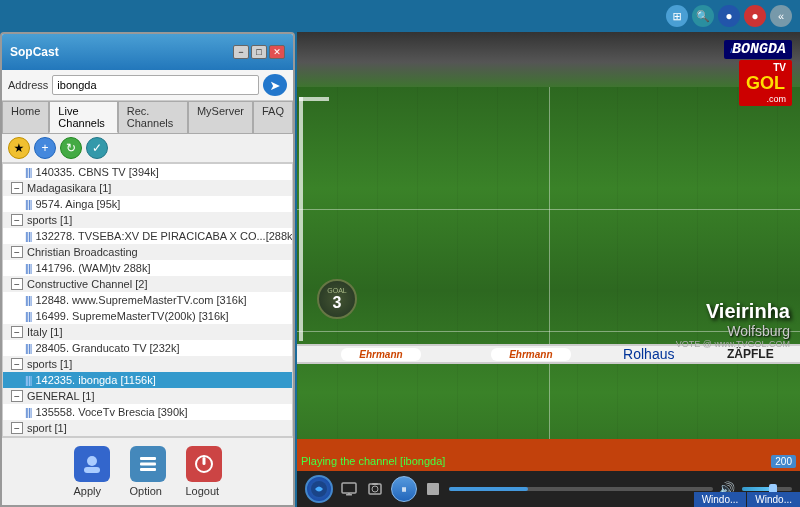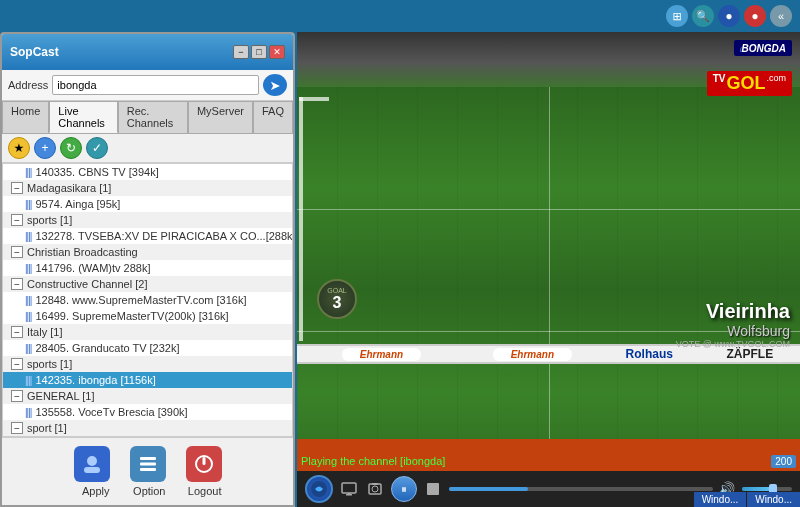--- a/index.html
+++ b/index.html
@@ -244,21 +244,21 @@
       justify-content: center;
       gap: 20px;
       padding: 8px;
       background: #f0f0f0;
       border-top: 1px solid #ccc;
       flex-shrink: 0;
     }
     .bottom-btn {
       display: flex;
       flex-direction: column;
-      align-items: flex-end;
+      align-items: flex-start;
       gap: 3px;
       cursor: pointer;
       border: none;
       background: none;
     }
     .bottom-btn-icon {
       width: 36px;
       height: 36px;
       border-radius: 6px;
       display: flex;
@@ -655,29 +655,29 @@
           <div style="position:absolute; top:60%; left:0; right:0; height:1px; background:rgba(255,255,255,0.4);"></div>
           <div style="position:absolute; top:0; bottom:0; left:50%; width:1px; background:rgba(255,255,255,0.4);"></div>
 
           <div style="position:absolute; top:10px; left:2px; width:4px; height:60%; background:white; opacity:0.7;"></div>
           <div style="position:absolute; top:10px; left:2px; width:30px; height:4px; background:white; opacity:0.7;"></div>
         </div>
 
         <div style="position:absolute; bottom:75px; left:0; right:0; height:20px; background:#f0f0f0; display:flex; align-items:center; justify-content:space-around; border-top:2px solid #ccc; border-bottom:2px solid #ccc;">
           <span class="sponsor ehrmann" style="font-size:10px; font-weight:bold; color:#cc4400; font-style:italic;">Ehrmann</span>
           <span class="sponsor ehrmann" style="font-size:10px; font-weight:bold; color:#cc4400; font-style:italic;">Ehrmann</span>
-          <span style="font-size:12px; font-weight:bold; color:#003399;">Rolhaus</span>
+          <span style="font-size:14px; font-weight:normal; color:#003399;">Rolhaus</span>
           <span style="font-size:12px; font-weight:bold; color:#222;">ZÄPFLE</span>
         </div>
 
         <div class="tv-logo">
           <div style="background:#000066; padding:1px 6px; border-radius:2px;">
-            <span style="color:#4488ff; font-size:8px; font-style:italic;">i</span><span style="color:white; font-size:10px; font-weight:bold; font-style:italic;">BONGDA</span>
+            <span style="color:#4488ff; font-size:8px; font-style:italic;">i</span><span style="color:white; font-size:15px; font-weight:bold; font-style:italic;font-family:Liberation Mono, monospace;">BONGDA</span>
           </div>
-          <div style="background:#cc0000; padding:2px 6px; border-radius:2px; display:flex; align-items:flex-start; margin-top:15px;">
+          <div style="background:#cc0000; padding:2px 6px; border-radius:2px; display:flex; align-items:flex-end; margin-top:1px;flex-direction:column;">
             <span style="color:white; font-size:10px; font-weight:bold;">TV</span>
             <span style="color:#ffdd00; font-size:18px; font-weight:900; margin:0 1px;">GOL</span>
             <span style="color:white; font-size:9px;">.com</span>
           </div>
         </div>
 
         <div class="goal-badge">
           <span class="goal-label">GOAL</span>
           <span class="goal-number">3</span>
         </div>

